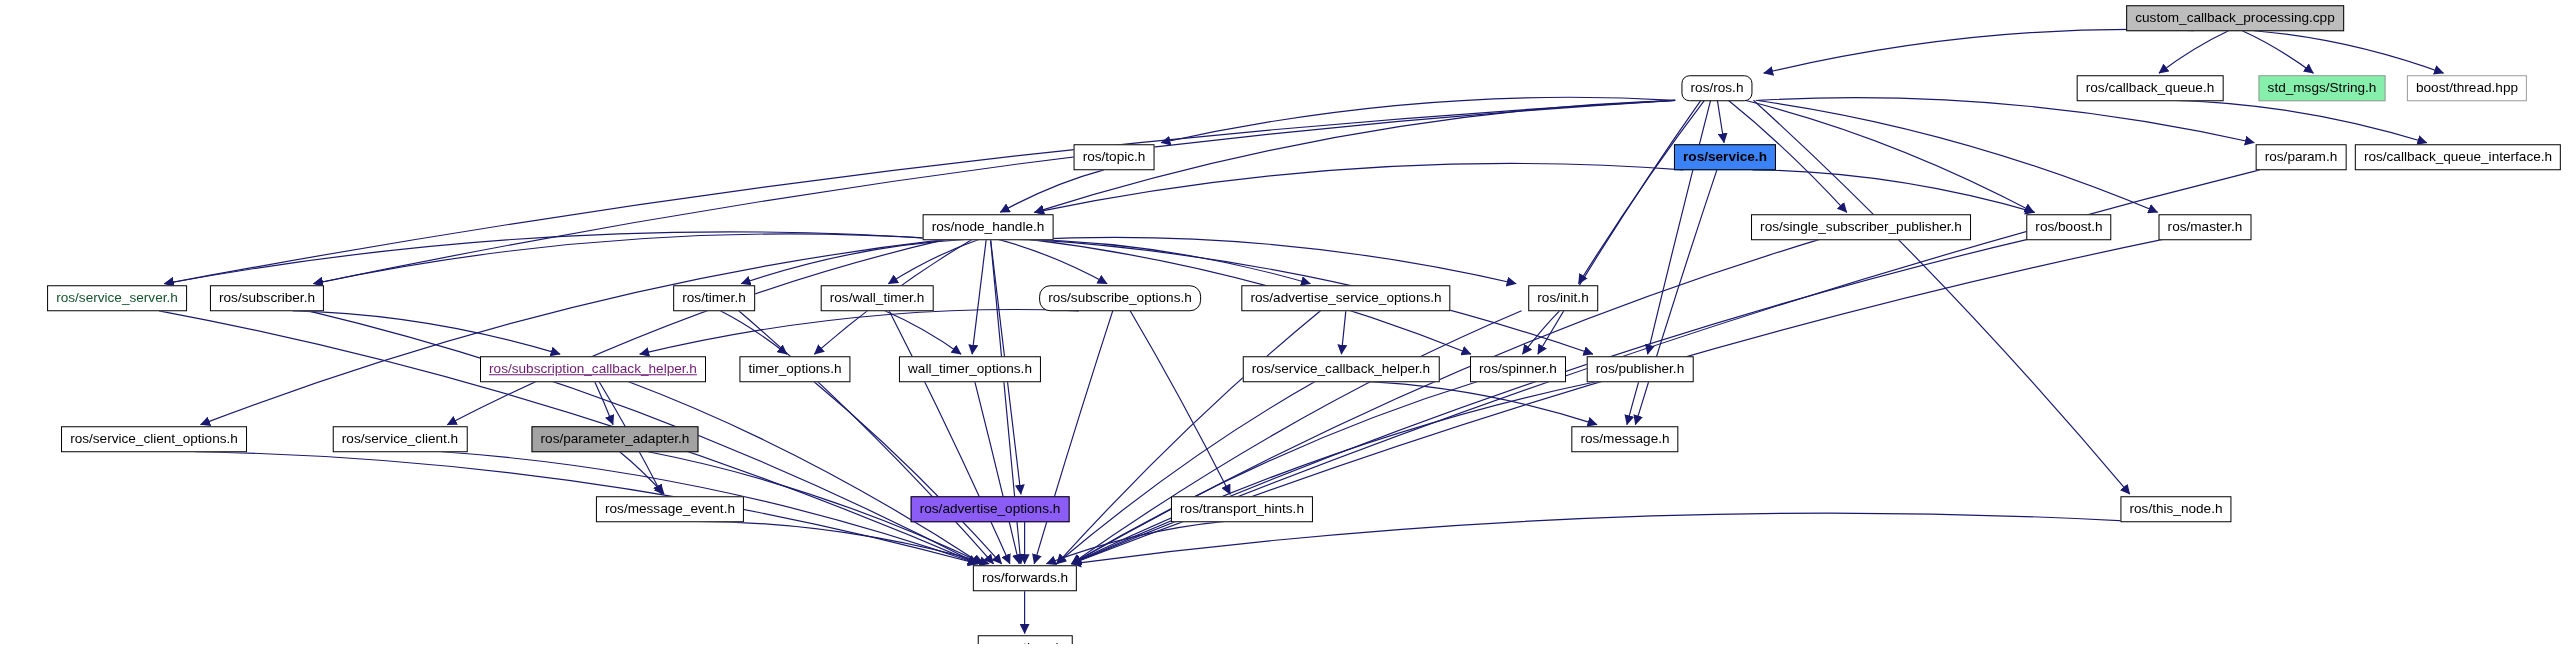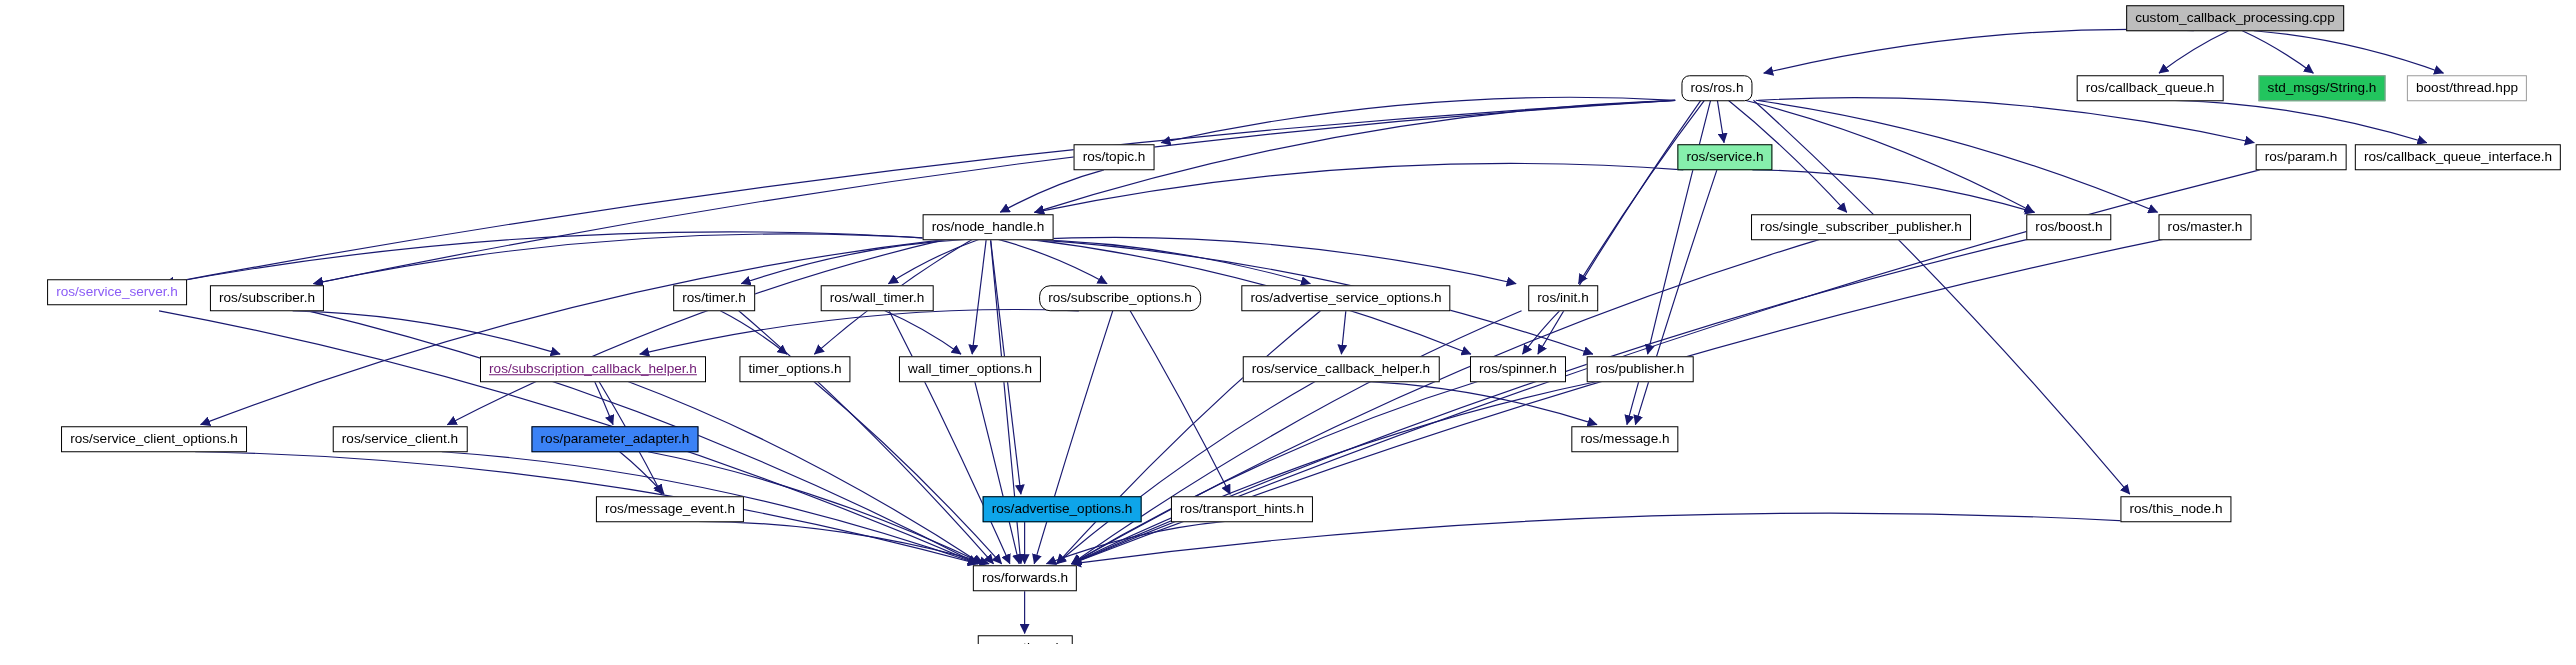--- a/index.html
+++ b/index.html
@@ -133,48 +133,48 @@
       <path d="M 772.44 577 Q 933.57 577.9418 1094.7 624" class="edge" stroke="#191970" marker-end="url(#arrow)"></path>
       <path d="M 1134 577 Q 1134 600.5 1134 624" class="edge" stroke="#191970" marker-end="url(#arrow)"></path>
       <path d="M 1355.72 577 Q 1256.9099999999999 586.6666 1158.1 624" class="edge" stroke="#191970" marker-end="url(#arrow)"></path>
       <path d="M 2362 577 Q 1774 545.5 1186 624" class="edge" stroke="#191970" marker-end="url(#arrow)"></path>
       <path d="M 1134 654 Q 1134 677.5 1134 701" class="edge" stroke="#191970" marker-end="url(#arrow)"></path>
     </svg>
   <div id="nodes">
       <div class="node root" style="left: 2235px; top: 18px; border-color: rgb(0, 0, 0); background: rgb(189, 189, 189); color: rgb(0, 0, 0);">custom_callback_processing.cpp</div>
       <div class="node" style="left: 1717px; top: 88px; border-color: rgb(0, 0, 0); background: rgb(255, 255, 255); color: rgb(0, 0, 0); border-radius: 8px;">ros/ros.h</div>
       <div class="node" style="left: 2150px; top: 88px; border-color: rgb(0, 0, 0); background: rgb(255, 255, 255); color: rgb(0, 0, 0);">ros/callback_queue.h</div>
-      <div class="node external" style="left: 2322px; top: 88px; border-color: rgb(154, 154, 154); background: #22c55e; color: rgb(0, 0, 0);">std_msgs/String.h</div>
+      <div class="node external" style="left: 2322px; top: 88px; border-color: rgb(154, 154, 154); background: #86efac; color: rgb(0, 0, 0);">std_msgs/String.h</div>
       <div class="node external" style="left: 2467px; top: 88px; border-color: rgb(154, 154, 154); background: rgb(255, 255, 255); color: rgb(0, 0, 0);">boost/thread.hpp</div>
       <div class="node" style="left: 1114px; top: 157px; border-color: rgb(0, 0, 0); background: rgb(255, 255, 255); color: rgb(0, 0, 0);">ros/topic.h</div>
-      <div class="node" style="left: 1725px; top: 157px; border-color: rgb(0, 0, 0); background: #86efac; color: rgb(0, 0, 0);">ros/service.h</div>
+      <div class="node" style="left: 1725px; top: 157px; border-color: rgb(0, 0, 0); background: #3b82f6; color: rgb(0, 0, 0); font-weight: bold;">ros/service.h</div>
       <div class="node" style="left: 2301px; top: 157px; border-color: rgb(0, 0, 0); background: rgb(255, 255, 255); color: rgb(0, 0, 0);">ros/param.h</div>
       <div class="node" style="left: 2458px; top: 157px; border-color: rgb(0, 0, 0); background: rgb(255, 255, 255); color: rgb(0, 0, 0);">ros/callback_queue_interface.h</div>
       <div class="node" style="left: 988px; top: 227px; border-color: rgb(0, 0, 0); background: rgb(255, 255, 255); color: rgb(0, 0, 0);">ros/node_handle.h</div>
       <div class="node" style="left: 1861px; top: 227px; border-color: rgb(0, 0, 0); background: rgb(255, 255, 255); color: rgb(0, 0, 0);">ros/single_subscriber_publisher.h</div>
       <div class="node" style="left: 2069px; top: 227px; border-color: rgb(0, 0, 0); background: rgb(255, 255, 255); color: rgb(0, 0, 0);">ros/boost.h</div>
       <div class="node" style="left: 2205px; top: 227px; border-color: rgb(0, 0, 0); background: rgb(255, 255, 255); color: rgb(0, 0, 0);">ros/master.h</div>
-      <div class="node" style="left: 117px; top: 292px; border-color: rgb(0, 0, 0); background: rgb(255, 255, 255); color: #8b5cf6;">ros/service_server.h</div>
+      <div class="node" style="left: 117px; top: 298px; border-color: rgb(0, 0, 0); background: rgb(255, 255, 255); color: #14532d;">ros/service_server.h</div>
       <div class="node" style="left: 267px; top: 298px; border-color: rgb(0, 0, 0); background: rgb(255, 255, 255); color: rgb(0, 0, 0);">ros/subscriber.h</div>
       <div class="node" style="left: 714px; top: 298px; border-color: rgb(0, 0, 0); background: rgb(255, 255, 255); color: rgb(0, 0, 0);">ros/timer.h</div>
       <div class="node" style="left: 877px; top: 298px; border-color: rgb(0, 0, 0); background: rgb(255, 255, 255); color: rgb(0, 0, 0);">ros/wall_timer.h</div>
       <div class="node" style="left: 1120px; top: 298px; border-color: rgb(0, 0, 0); background: rgb(255, 255, 255); color: rgb(0, 0, 0); border-radius: 11px;">ros/subscribe_options.h</div>
       <div class="node" style="left: 1346px; top: 298px; border-color: rgb(0, 0, 0); background: rgb(255, 255, 255); color: rgb(0, 0, 0);">ros/advertise_service_options.h</div>
       <div class="node" style="left: 1563px; top: 298px; border-color: rgb(0, 0, 0); background: rgb(255, 255, 255); color: rgb(0, 0, 0);">ros/init.h</div>
       <div class="node" style="left: 593px; top: 369px; border-color: rgb(0, 0, 0); background: rgb(255, 255, 255); color: #701a75; text-decoration: underline;">ros/subscription_callback_helper.h</div>
       <div class="node" style="left: 795px; top: 369px; border-color: rgb(0, 0, 0); background: rgb(255, 255, 255); color: rgb(0, 0, 0);">timer_options.h</div>
       <div class="node" style="left: 970px; top: 369px; border-color: rgb(0, 0, 0); background: rgb(255, 255, 255); color: rgb(0, 0, 0);">wall_timer_options.h</div>
       <div class="node" style="left: 1341px; top: 369px; border-color: rgb(0, 0, 0); background: rgb(255, 255, 255); color: rgb(0, 0, 0);">ros/service_callback_helper.h</div>
       <div class="node" style="left: 1518px; top: 369px; border-color: rgb(0, 0, 0); background: rgb(255, 255, 255); color: rgb(0, 0, 0);">ros/spinner.h</div>
       <div class="node" style="left: 1640px; top: 369px; border-color: rgb(0, 0, 0); background: rgb(255, 255, 255); color: rgb(0, 0, 0);">ros/publisher.h</div>
       <div class="node" style="left: 154px; top: 439px; border-color: rgb(0, 0, 0); background: rgb(255, 255, 255); color: rgb(0, 0, 0); text-align: center;">ros/service_client_options.h</div>
       <div class="node" style="left: 400px; top: 439px; border-color: rgb(0, 0, 0); background: rgb(255, 255, 255); color: rgb(0, 0, 0);">ros/service_client.h</div>
-      <div class="node" style="left: 615px; top: 439px; border-color: rgb(0, 0, 0); background: #3b82f6; color: rgb(0, 0, 0);">ros/parameter_adapter.h</div>
+      <div class="node" style="left: 615px; top: 439px; border-color: rgb(0, 0, 0); background: #a3a3a3; color: rgb(0, 0, 0);">ros/parameter_adapter.h</div>
       <div class="node" style="left: 1625px; top: 439px; border-color: rgb(0, 0, 0); background: rgb(255, 255, 255); color: rgb(0, 0, 0);">ros/message.h</div>
       <div class="node" style="left: 670px; top: 509px; border-color: rgb(0, 0, 0); background: rgb(255, 255, 255); color: rgb(0, 0, 0);">ros/message_event.h</div>
-      <div class="node" style="left: 1062px; top: 509px; border-color: rgb(0, 0, 0); background: #0ea5e9; color: rgb(0, 0, 0);">ros/advertise_options.h</div>
+      <div class="node" style="left: 990px; top: 509px; border-color: rgb(0, 0, 0); background: #8b5cf6; color: rgb(0, 0, 0);">ros/advertise_options.h</div>
       <div class="node" style="left: 1242px; top: 509px; border-color: rgb(0, 0, 0); background: rgb(255, 255, 255); color: rgb(0, 0, 0);">ros/transport_hints.h</div>
       <div class="node" style="left: 2176px; top: 509px; border-color: rgb(0, 0, 0); background: rgb(255, 255, 255); color: rgb(0, 0, 0);">ros/this_node.h</div>
       <div class="node" style="left: 1025px; top: 578px; border-color: rgb(0, 0, 0); background: rgb(255, 255, 255); color: rgb(0, 0, 0);">ros/forwards.h</div>
       <div class="node" style="left: 1025px; top: 648px; border-color: rgb(0, 0, 0); background: rgb(255, 255, 255); color: rgb(0, 0, 0);">exceptions.h</div>
     </div>
 </div>
 
 
 </body></html>

